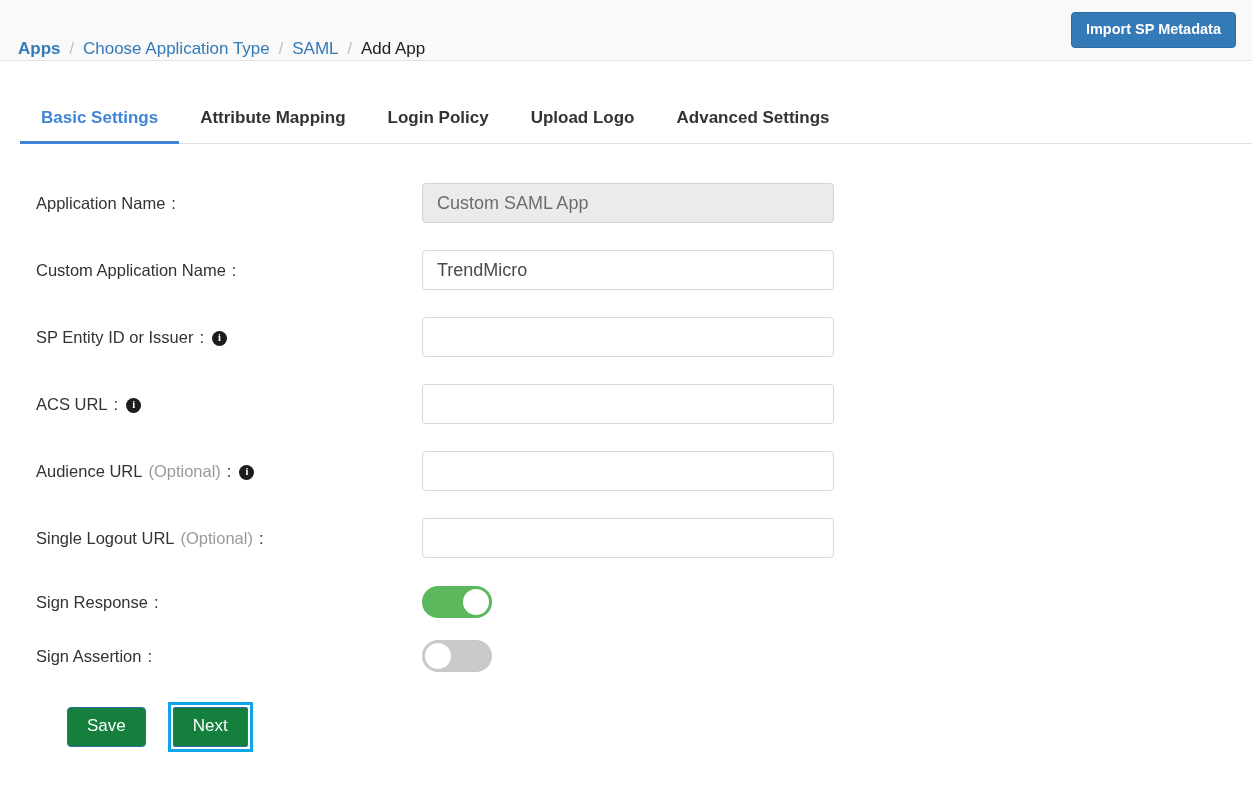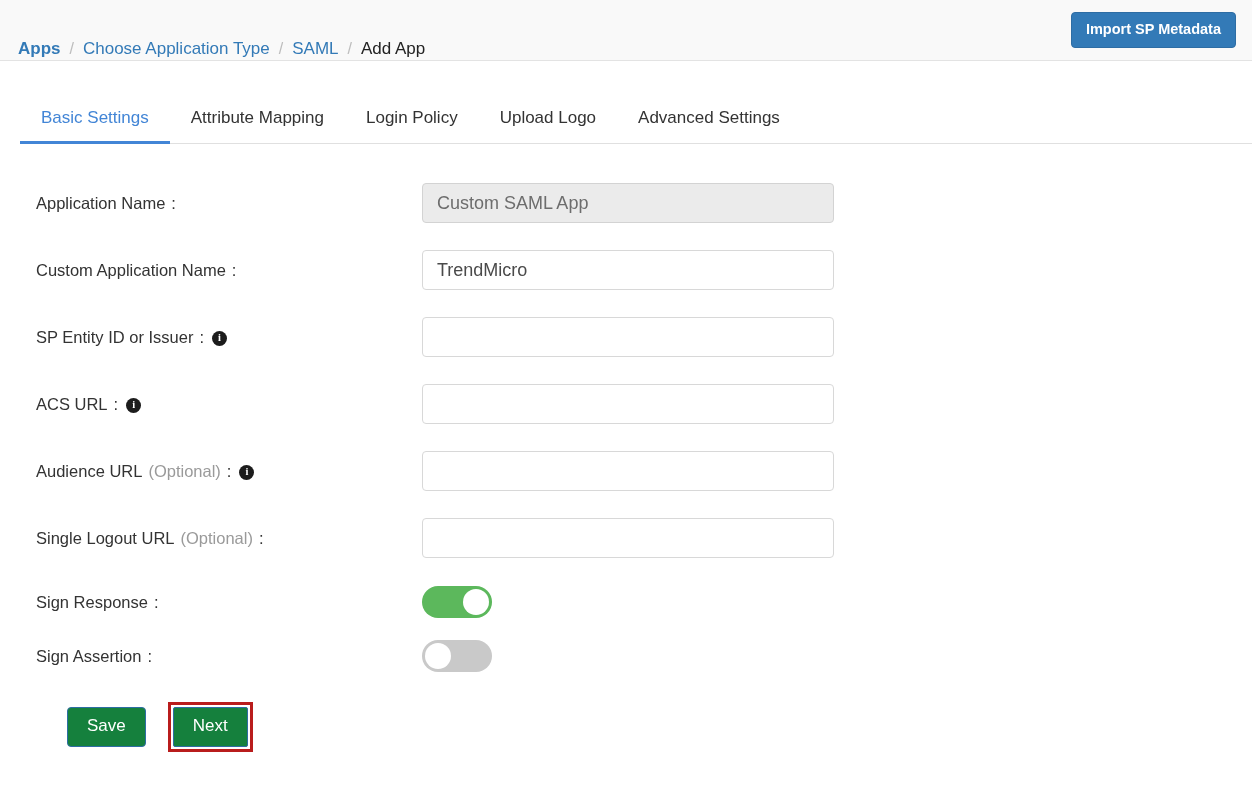--- a/index.html
+++ b/index.html
@@ -67,21 +67,21 @@
     padding: 0 0 0 20px;
   }
   .tabs {
     display: flex;
     align-items: flex-end;
     border-bottom: 1px solid #e0e0e0;
     gap: 0;
   }
   .tab {
     font-size: 17px;
-    font-weight: normal;
+    font-weight: bold;
     color: #333333;
     padding: 10px 21px 13px;
     cursor: pointer;
     white-space: nowrap;
     border-bottom: 3px solid transparent;
     margin-bottom: -1px;
     line-height: 1.2;
   }
   .tab.active {
     color: #4285d6;
@@ -189,21 +189,21 @@
     border: 1px solid #2e6da4;
     color: #ffffff;
     font-size: 17px;
     padding: 9px 19px 10px;
     border-radius: 4px;
     cursor: pointer;
     line-height: 1.1;
     font-family: "Liberation Sans", sans-serif;
   }
   .highlight-box {
-    border: 3px solid #b91c1c;
+    border: 3px solid #0ea5e9;
     padding: 2px;
     margin-left: 22px;
     display: inline-block;
     line-height: 0;
   }
   .highlight-box .btn-primary { border-radius: 2px; }
 </style>
 </head>
 <body>
 

